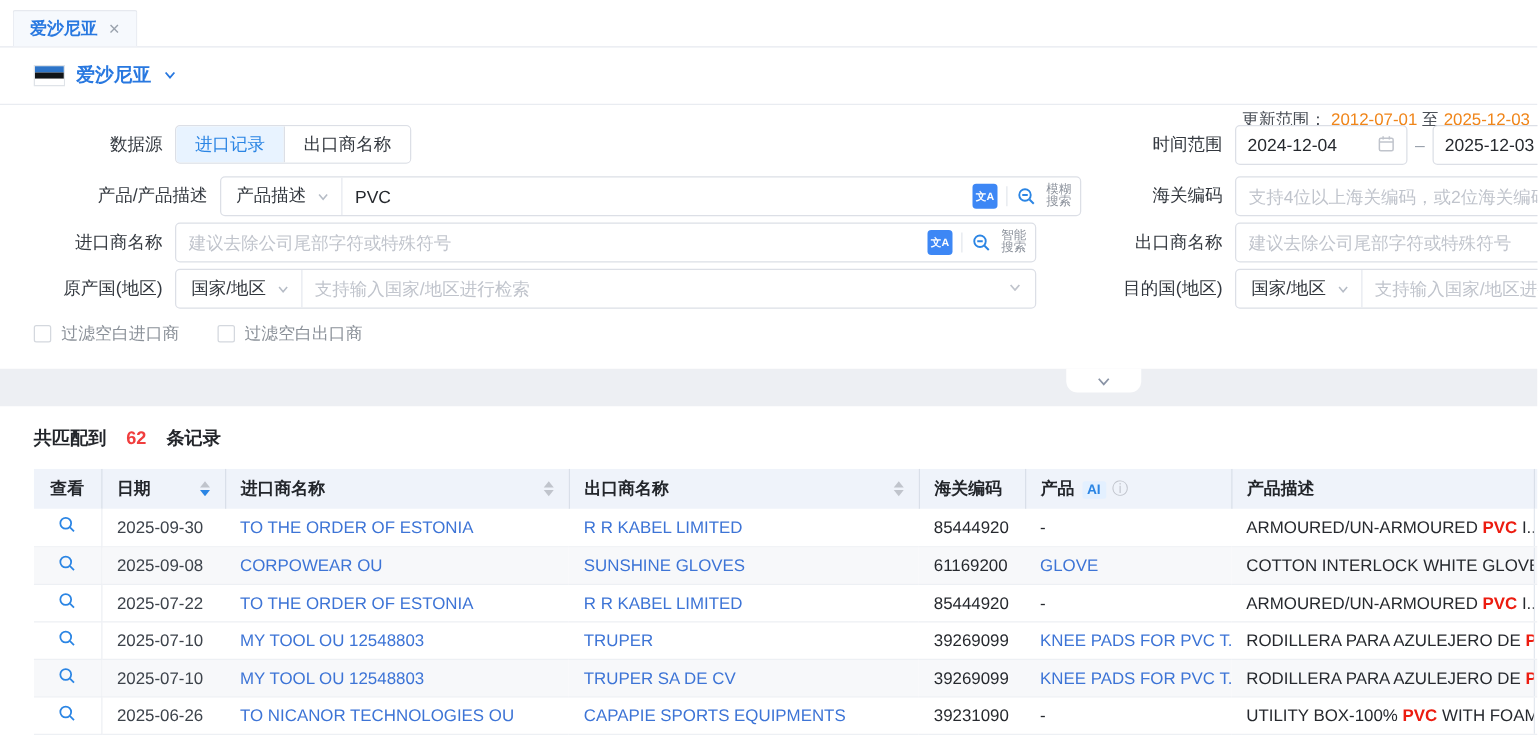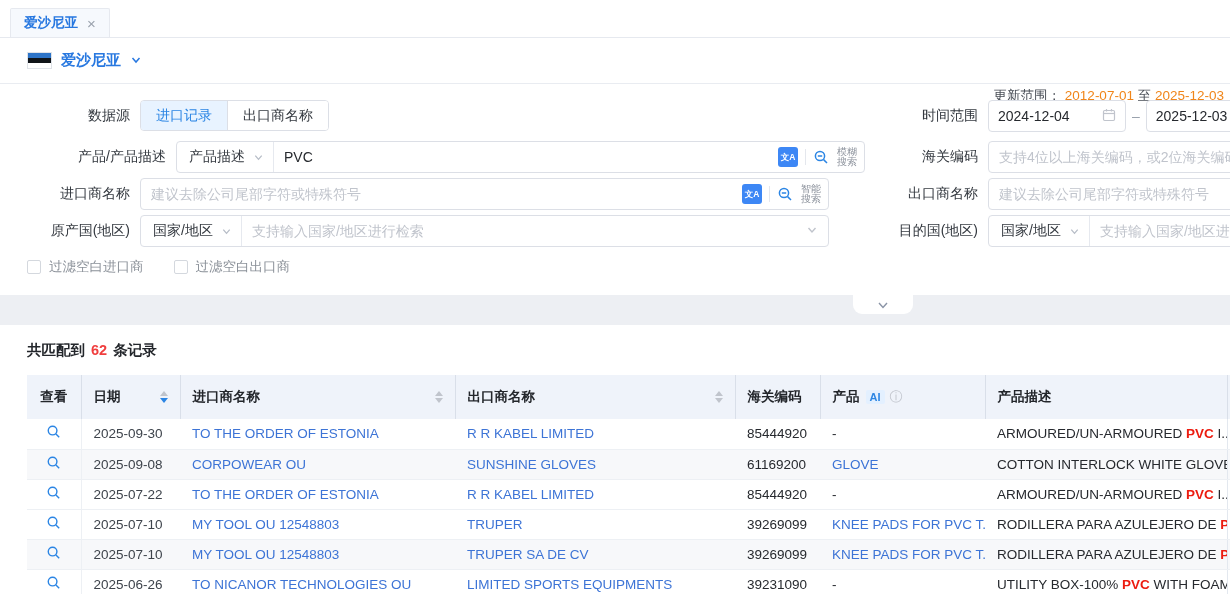--- a/index.html
+++ b/index.html
@@ -56,28 +56,28 @@
   .cbbox { width:14px; height:14px; border:1px solid #d4d8de; border-radius:2px; background:#fff; flex:none; }
   .cblabel { font-size:13.5px; color:#8b9199; white-space:nowrap; }
 
   
   .band { height:30px; background:#edeff3; position:relative; }
   .notch { position:absolute; left:853px; top:0; width:60px; height:19px; background:#fff;
     border-radius:0 0 9px 9px; display:flex; align-items:center; justify-content:center; cursor:pointer; }
 
   
   .results { background:#fff; padding:16px 0 0 27px; }
-  .summary { font-size:14.5px; font-weight:bold; color:#23262b; display:flex; gap:6px; align-items:baseline; }
+  .summary { font-size:14.5px; font-weight:bold; color:#23262b; display:flex; gap:16px; align-items:baseline; }
   .summary .cnt { color:#f03e3e; }
 
   .tablewrap { margin-top:15px; width:1203px; overflow:hidden; }
   table { border-collapse:collapse; table-layout:fixed; width:1280px; font-size:13.5px; }
   col.c0{width:54px} col.c1{width:99px} col.c2{width:275px} col.c3{width:280px}
   col.c4{width:85px} col.c5{width:165px} col.c6{width:242px} col.c7{width:80px}
-  thead th { background:#eff3fa; height:44px; font-weight:bold; color:#23262b; text-align:left; padding:0 12px;
+  thead th { background:#eff3fa; height:32px; font-weight:bold; color:#23262b; text-align:left; padding:0 12px;
     border-right:1px solid #d9dfe9; font-size:13.5px; }
   thead th:first-child { text-align:center; padding:0; }
   thead th .thflex { display:flex; align-items:center; justify-content:space-between; }
   tbody td { height:30px; border-bottom:1px solid #edf0f4; padding:0 12px; color:#26292e; white-space:nowrap; overflow:hidden; }
   tbody td.c-view { text-align:center; padding:0; border-right:1px solid #edf0f4; box-shadow:6px 0 6px -5px rgba(60,70,90,.10); }
   tbody td.c-extra { border-left:1px solid #e3e8ef; }
   tbody tr.shaded td { background:#f7f8fa; }
   td.c-date { color:#3d434b;margin-left:12px; }
   .lnk { color:#3d74d6; cursor:pointer; text-decoration:none; }
   .hl { color:#ec1c10; font-weight:bold; }
@@ -393,21 +393,21 @@
   </tr>
           <tr>
     <td class="c-view"><span class="mag">
       <svg width="16" height="16" viewBox="0 0 17 17">
                   <circle cx="7" cy="7" r="4.6" fill="none" stroke="#2b85e4" stroke-width="1.5"></circle>
                   <line x1="10.6" y1="10.6" x2="14" y2="14" stroke="#2b85e4" stroke-width="1.5"></line>
                 </svg>
     </span></td>
     <td class="c-date">2025-06-26</td>
     <td><span class="lnk importer">TO NICANOR TECHNOLOGIES OU</span></td>
-    <td><span class="lnk exporter">LIMITED SPORTS EQUIPMENTS</span></td>
+    <td><span class="lnk exporter">CAPAPIE SPORTS EQUIPMENTS</span></td>
     <td class="c-hs">39231090</td>
     <td class="c-prod">-</td>
     <td class="c-desc"><span>UTILITY BOX-100% </span><span class="hl">PVC</span><span> WITH FOAM</span></td>
     <td class="c-extra"></td>
   </tr>
         </tbody>
     </table>
   </div>
 </div>
 

